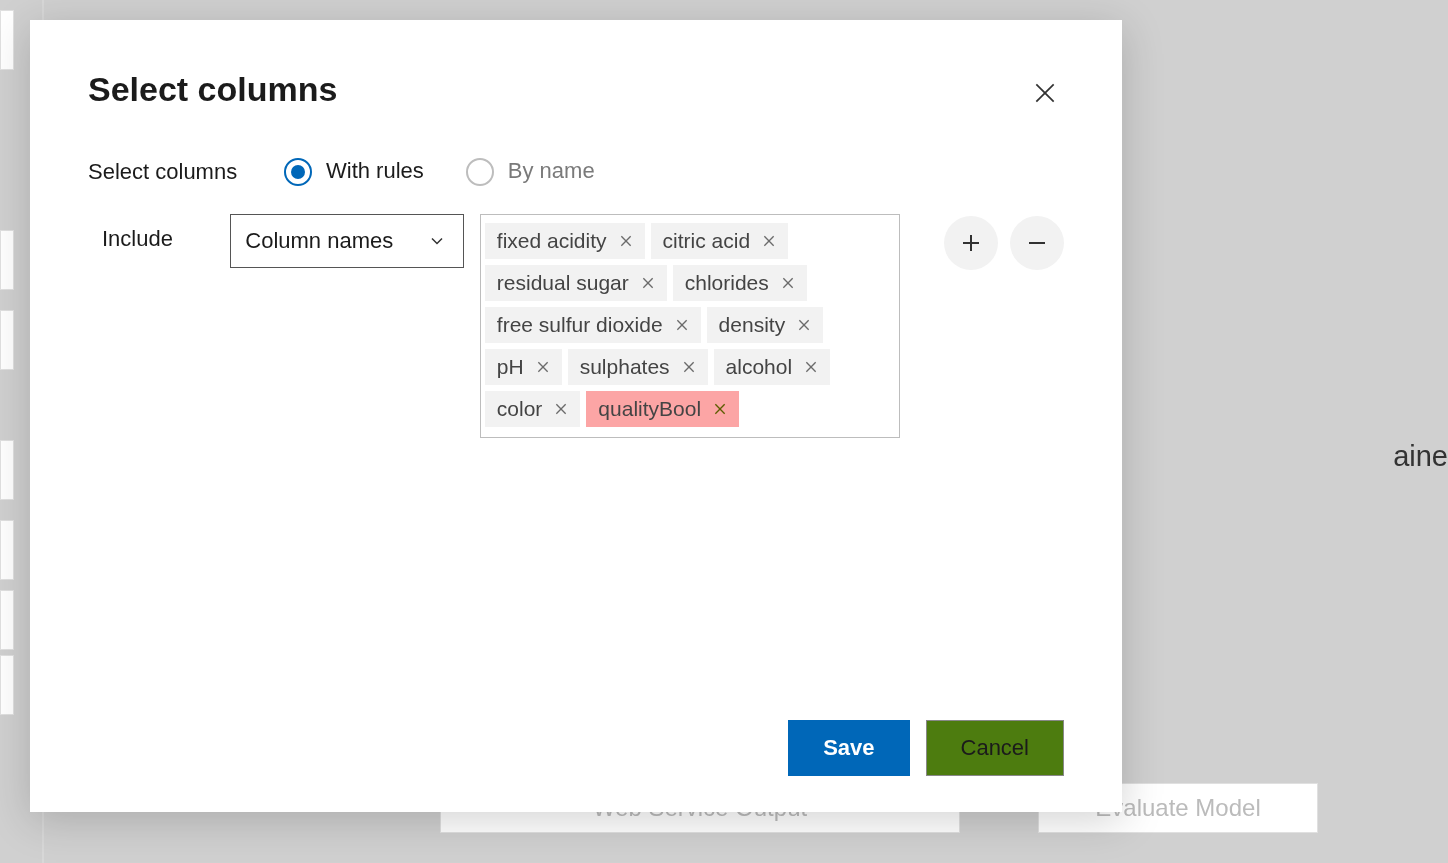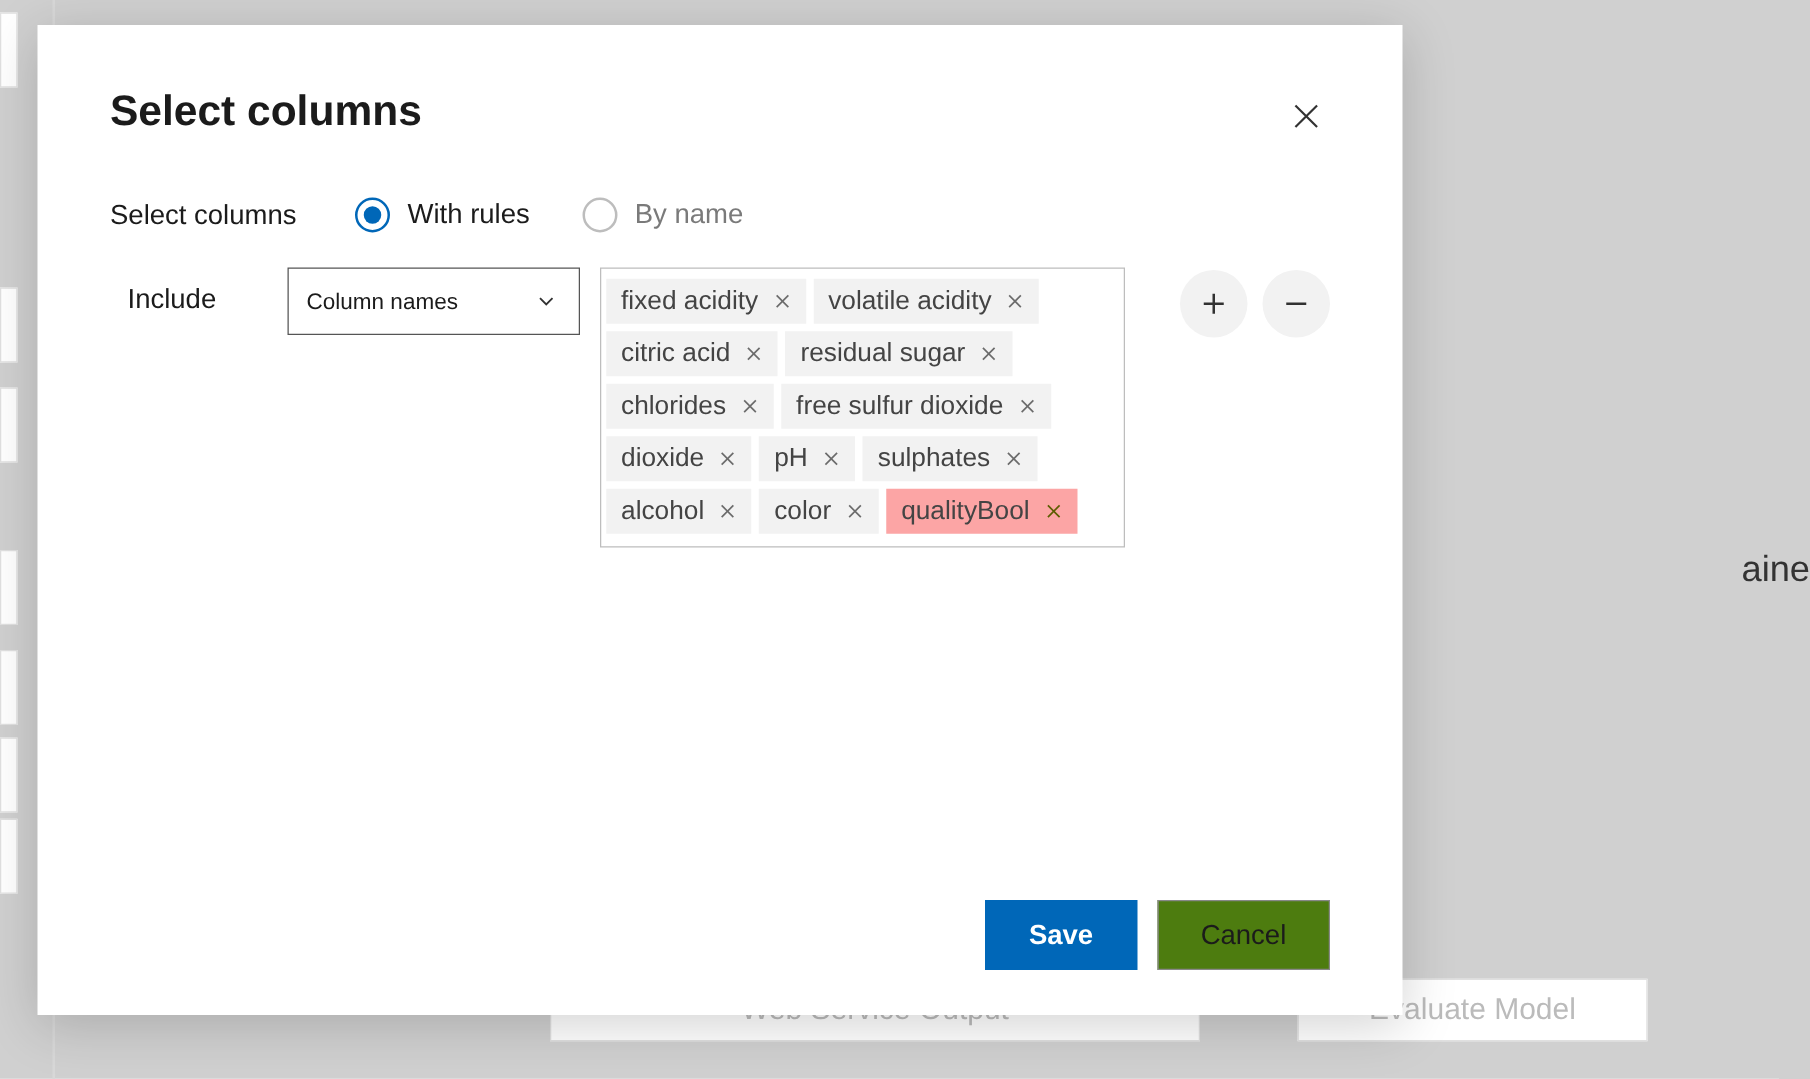--- a/index.html
+++ b/index.html
@@ -90,21 +90,21 @@
       color:#1b1b1b;
       padding-top:12px;
       padding-left: 14px;
     }
     .dropdown {
       width: 318px;
       height: 54px;
       border:1px solid #555;
       display:flex; align-items:center; justify-content:space-between;
       padding: 0 16px 0 14px;
-      font-size:18px;
+      font-size:22px;
       color:#1b1b1b;
       background:#fff;
       cursor:pointer;
       margin-right: 16px;
     }
     .dropdown svg { width:20px; height:20px; stroke:#323232; stroke-width:1.8; fill:none; }
 
     .tagbox {
       width: 592px;
       min-height: 224px;
@@ -213,29 +213,20 @@
         <div class="tag">
           <span>fixed acidity</span>
           <span class="tag-x">
             <svg viewBox="0 0 24 24">
               <line x1="5" y1="5" x2="19" y2="19"></line>
               <line x1="19" y1="5" x2="5" y2="19"></line>
             </svg>
           </span>
         </div>
         <div class="tag">
-          <span>volatile acidity</span>
-          <span class="tag-x">
-            <svg viewBox="0 0 24 24">
-              <line x1="5" y1="5" x2="19" y2="19"></line>
-              <line x1="19" y1="5" x2="5" y2="19"></line>
-            </svg>
-          </span>
-        </div>
-        <div class="tag">
           <span>citric acid</span>
           <span class="tag-x">
             <svg viewBox="0 0 24 24">
               <line x1="5" y1="5" x2="19" y2="19"></line>
               <line x1="19" y1="5" x2="5" y2="19"></line>
             </svg>
           </span>
         </div>
         <div class="tag">
           <span>residual sugar</span>
@@ -258,21 +249,21 @@
         <div class="tag">
           <span>free sulfur dioxide</span>
           <span class="tag-x">
             <svg viewBox="0 0 24 24">
               <line x1="5" y1="5" x2="19" y2="19"></line>
               <line x1="19" y1="5" x2="5" y2="19"></line>
             </svg>
           </span>
         </div>
         <div class="tag">
-          <span>dioxide</span>
+          <span>density</span>
           <span class="tag-x">
             <svg viewBox="0 0 24 24">
               <line x1="5" y1="5" x2="19" y2="19"></line>
               <line x1="19" y1="5" x2="5" y2="19"></line>
             </svg>
           </span>
         </div>
         <div class="tag">
           <span>pH</span>
           <span class="tag-x">

